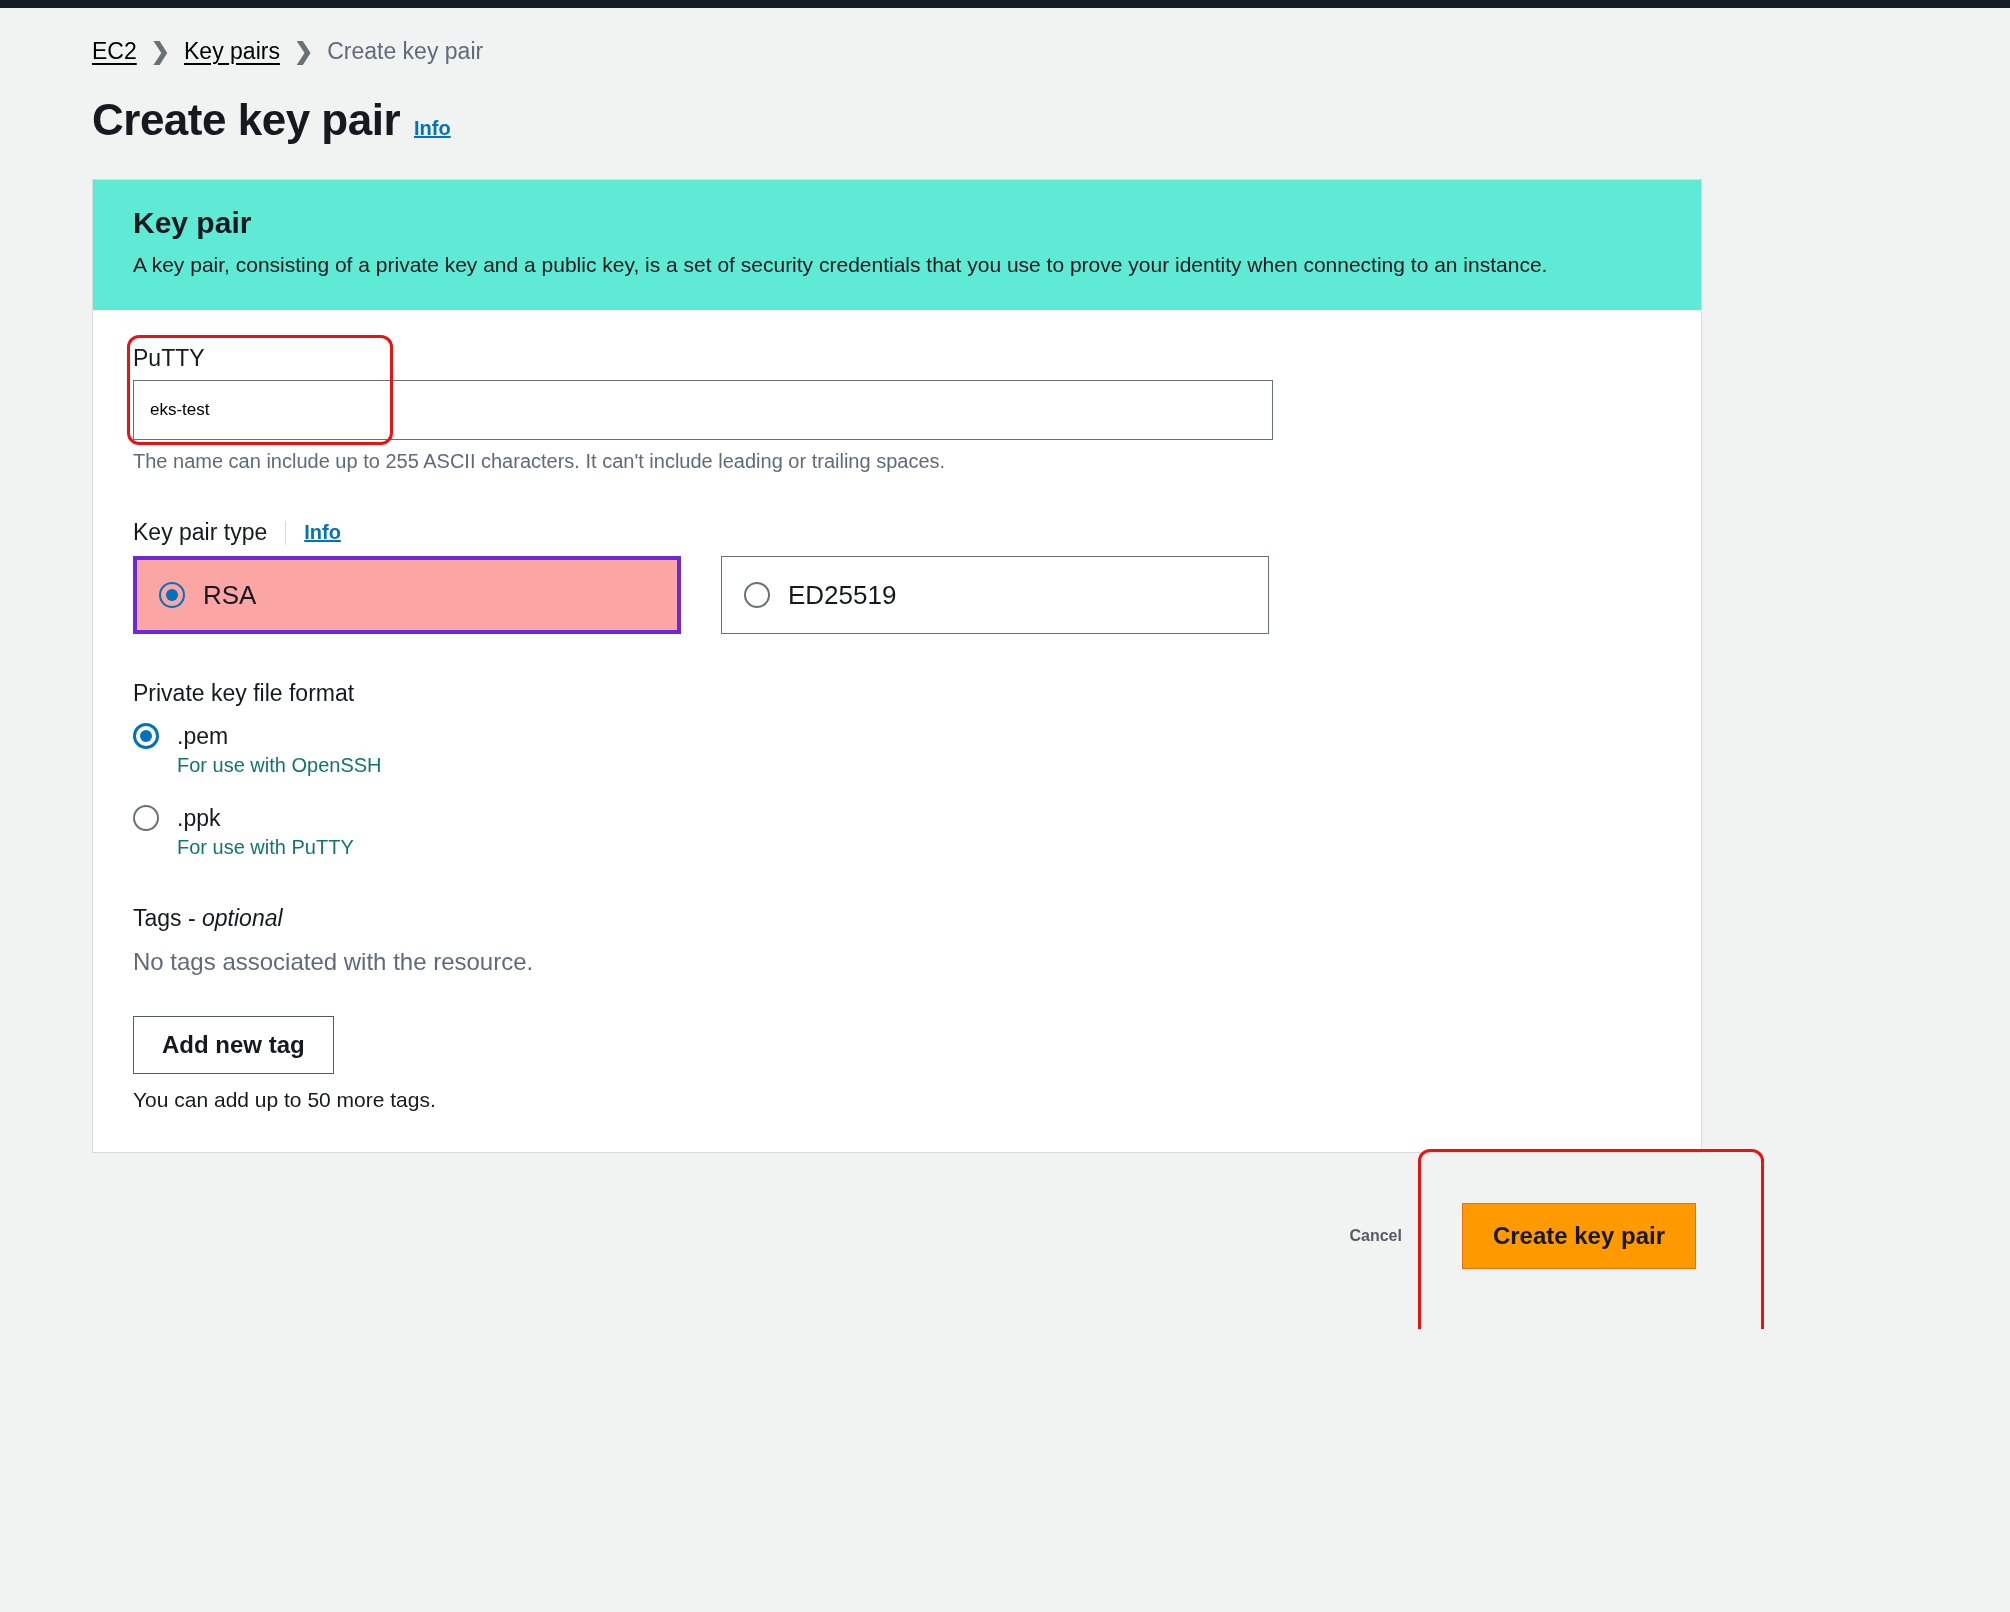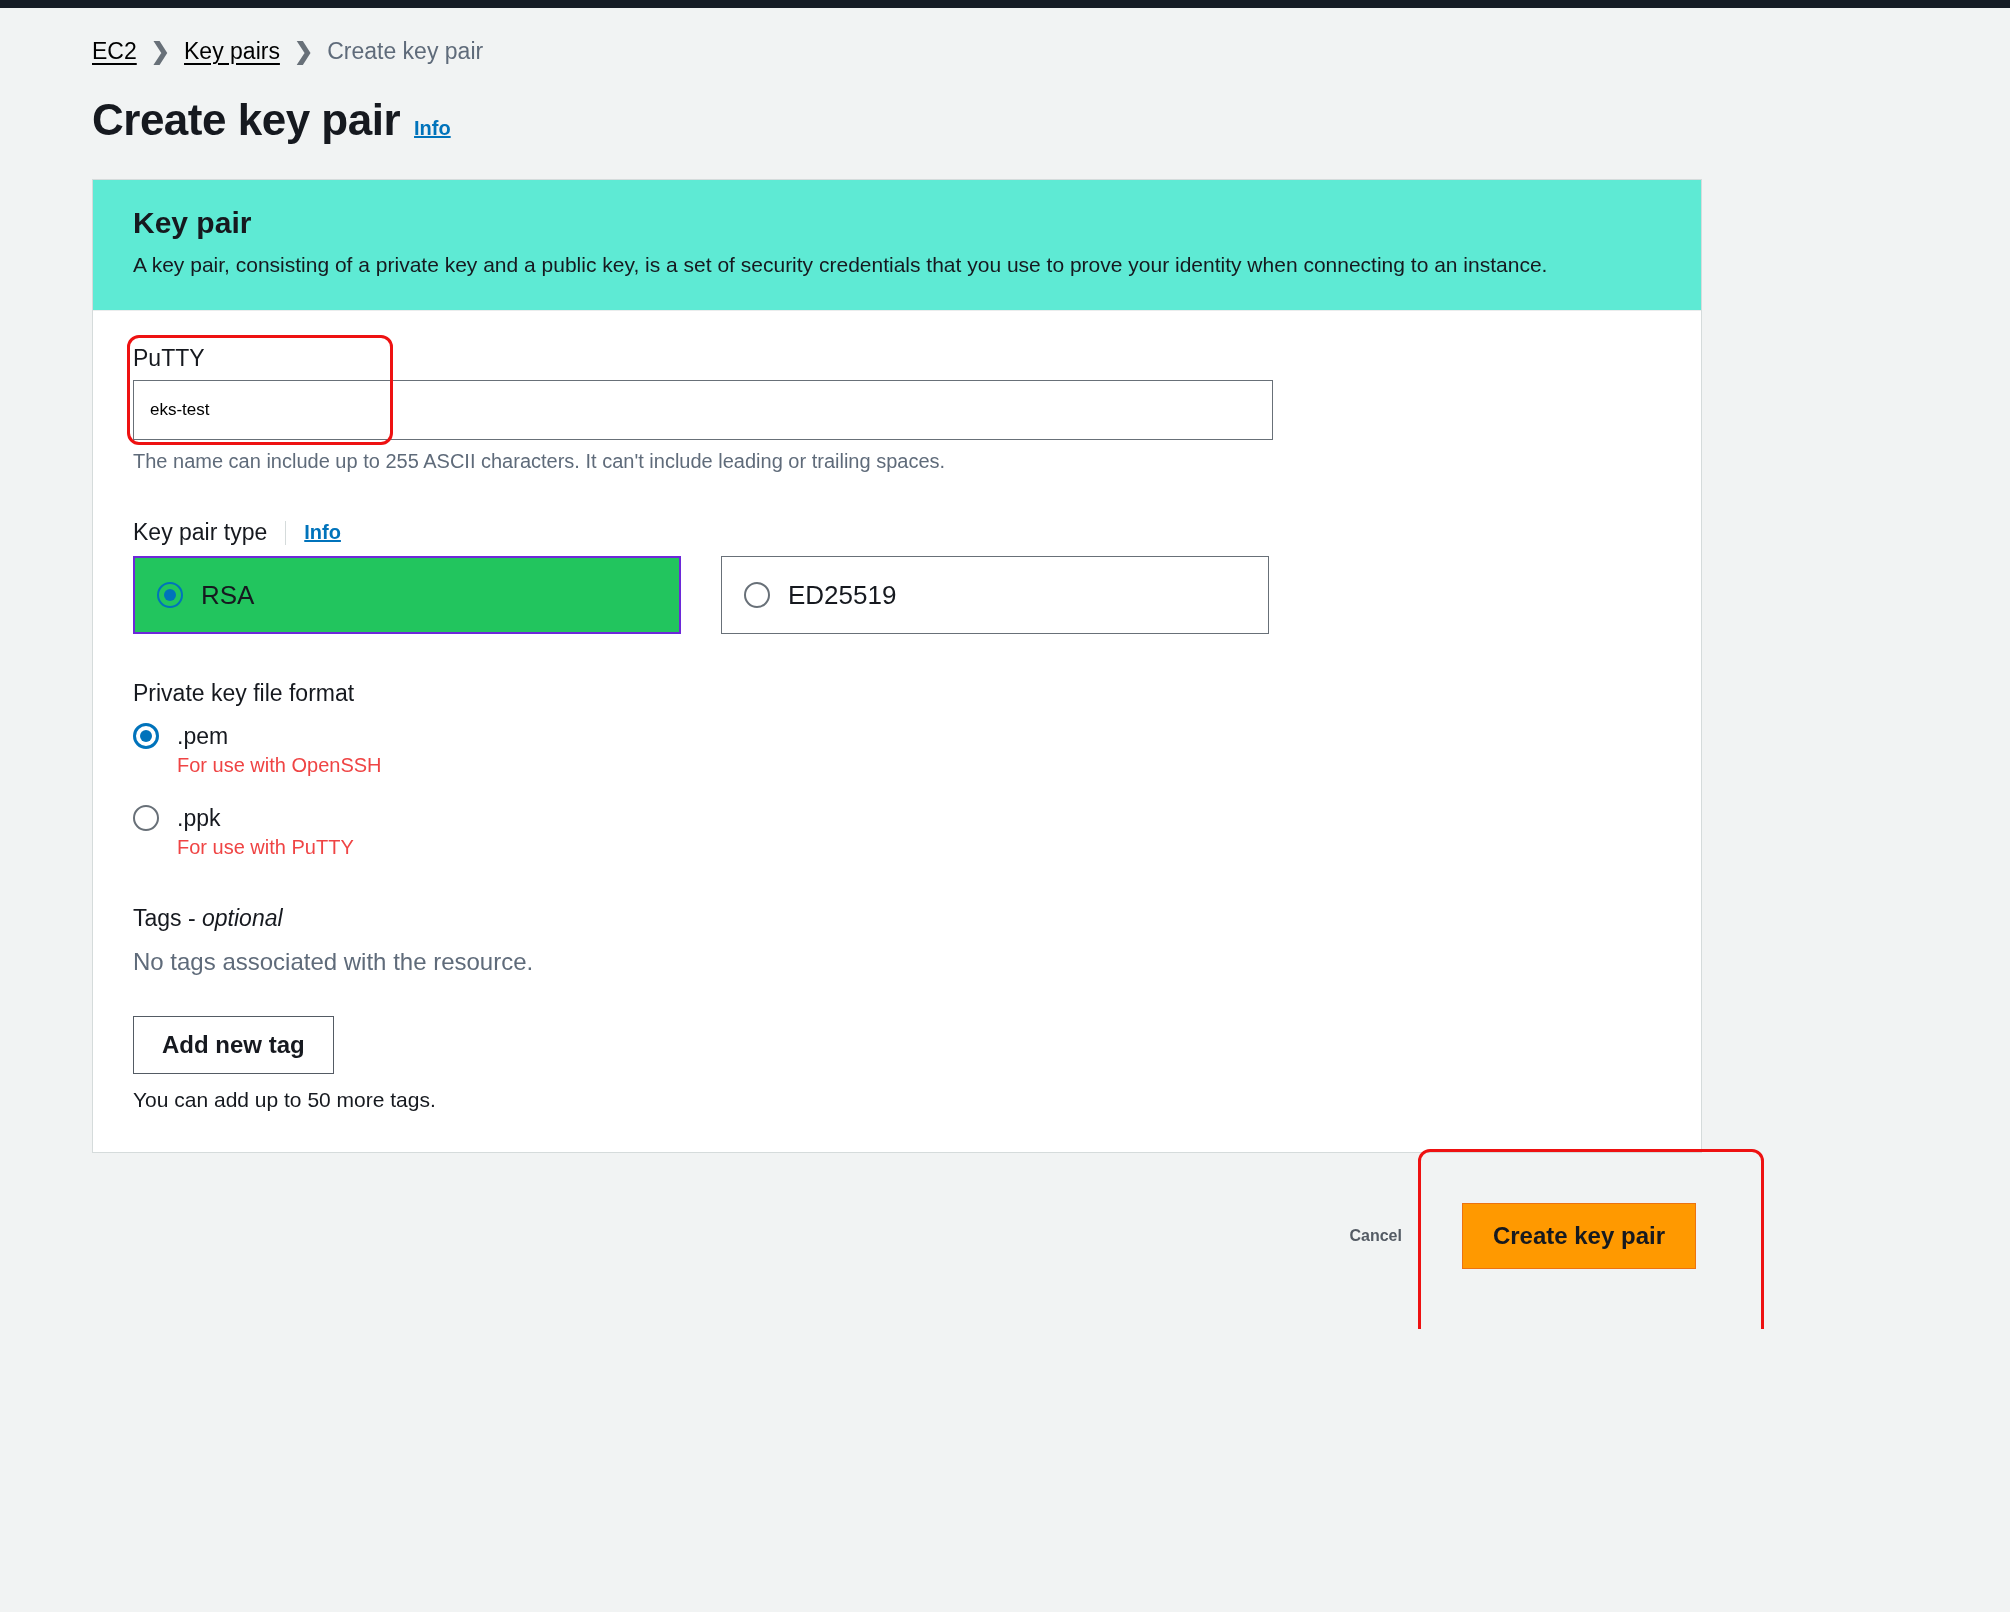--- a/index.html
+++ b/index.html
@@ -46,35 +46,35 @@
 
   .section { margin-top: 46px; }
 
   
   .tile-row { display: flex; gap: 40px; margin-top: 10px; }
   .tile {
     border: 1px solid #687078; width: 548px; height: 78px;
     display: flex; align-items: center; padding: 0 22px; gap: 18px;
     font-size: 26px; background: #fff; cursor: pointer;
   }
-  .tile.selected { border: 2px solid #6d28d9; background: #22c55e; }
+  .tile.selected { border: 4px solid #6d28d9; background: #fca5a5; }
   .radio-dot {
     width: 26px; height: 26px; border: 2px solid #687078; border-radius: 50%;
     display: inline-flex; align-items: center; justify-content: center; flex-shrink: 0;
   }
   .tile.selected .radio-dot { border-color: #0073bb; }
   .radio-dot .inner { width: 12px; height: 12px; border-radius: 50%; background: #0073bb; display: none; }
   .tile.selected .radio-dot .inner,
   .vradio.selected .radio-dot .inner { display: block; }
 
   
   .vradio { display: flex; align-items: flex-start; gap: 18px; margin-top: 16px; cursor: pointer; }
   .vradio.selected .radio-dot { border-color: #0073bb; border-width: 3px; }
   .vradio .texts .main { font-size: 23px; }
-  .vradio .texts .sub { font-size: 20px; color: #ef4444; margin-top: 4px; }
+  .vradio .texts .sub { font-size: 20px; color: #0f766e; margin-top: 4px; }
 
   .tags-heading { font-size: 23px; margin-top: 46px; }
   .tags-heading .optional { font-style: italic; font-weight: 400; }
   .no-tags { color: #5f6b7a; font-size: 24px; margin-top: 16px; }
 
   .add-tag-btn {
     margin-top: 40px; border: 1.5px solid #545b64; background: #fff;
     padding: 14px 28px; font-size: 24px; font-weight: 700; color: #16191f; cursor: pointer;
   }
   .tags-hint { color: #16191f; font-size: 21px; margin-top: 14px; }

